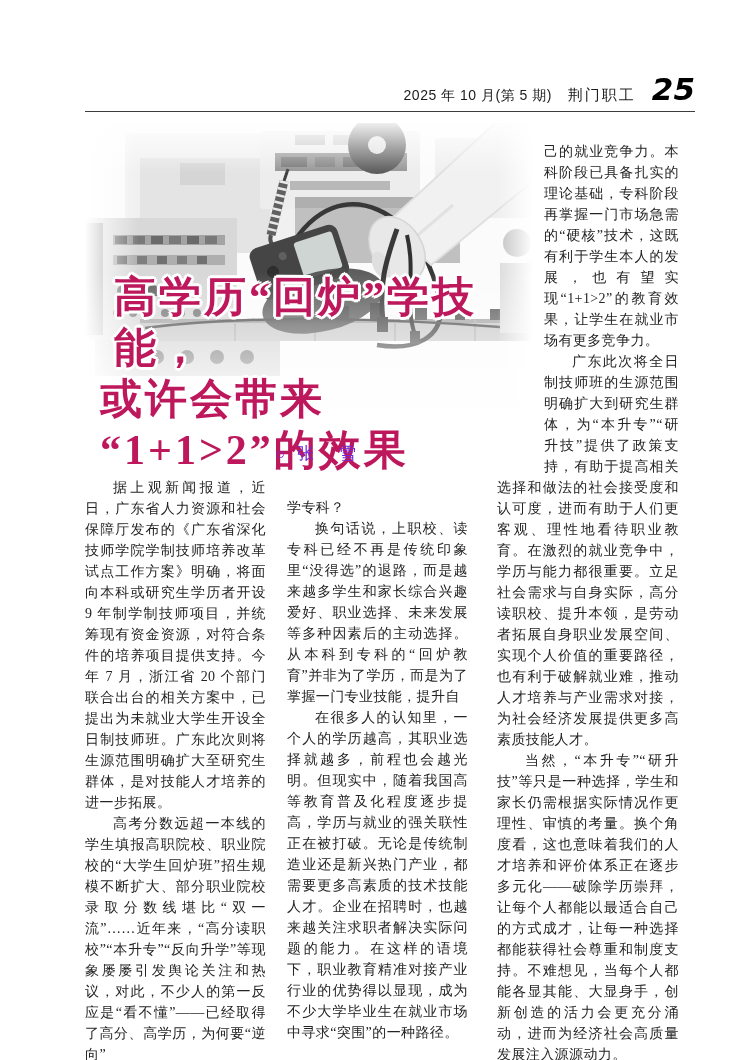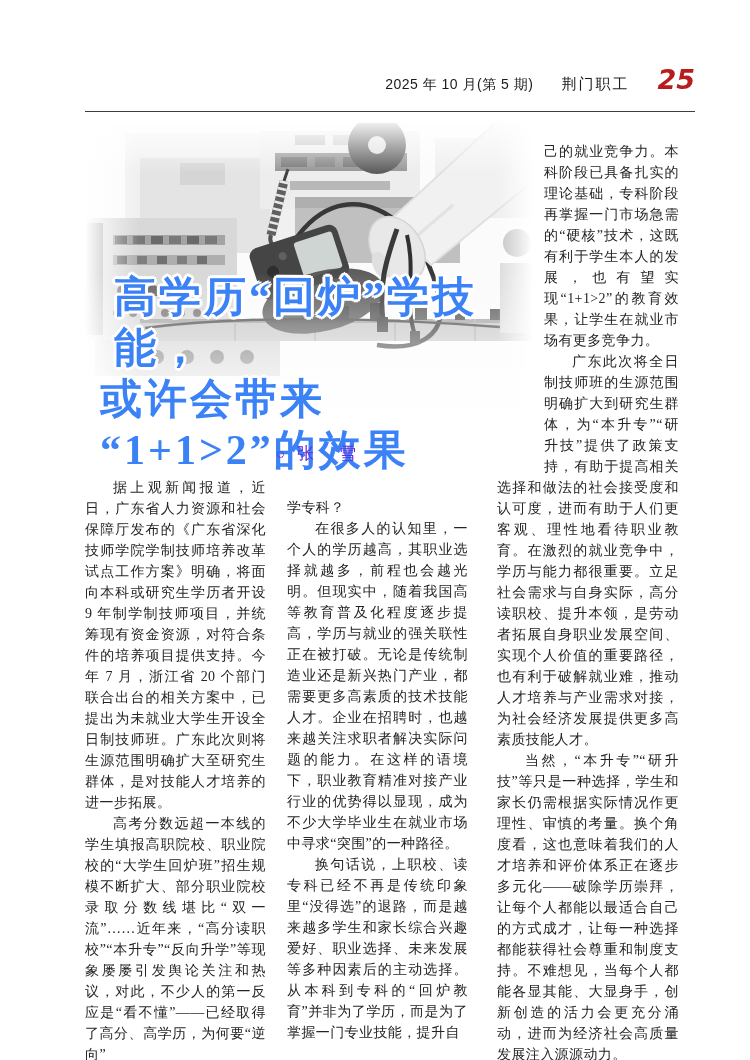--- a/index.html
+++ b/index.html
@@ -3,46 +3,46 @@
 <meta charset="utf-8">
 <style>
   html,body{margin:0;padding:0;background:#e9e9e9;}
   .page{
     position:relative;width:750px;height:1060px;margin:0 auto;
     background:#ffffff;overflow:hidden;
     font-family:"Liberation Serif",serif;color:#1f1f1f;
   }
   
   .header{
-    position:absolute;top:66px;right:55px;
-    display:flex;align-items:baseline;gap:28px;
+    position:absolute;top:74px;right:55px;
+    display:flex;align-items:baseline;gap:16px;
     font-family:"Liberation Sans",sans-serif;color:#1b1b1b;
   }
   .header .issue{font-size:14px;letter-spacing:.5px;}
   .header .magazine{font-size:15px;font-weight:normal;letter-spacing:2px;}
   .header .pagenum{
     font-family:"DejaVu Sans",sans-serif;font-style:italic;font-weight:600;
-    font-size:27px;line-height:1;color:#b91c1c;
+    font-size:31px;line-height:1;color:#000000;
   }
   .header-rule{position:absolute;left:85px;top:111px;width:610px;height:1px;background:#3c3c3c;}
   
   .photo{position:absolute;left:85px;top:123px;width:448px;height:312px;}
   .photo svg{display:block;width:100%;height:100%;opacity:.93;}
   .photo .vignette{
     position:absolute;inset:0;pointer-events:none;
     background:
       linear-gradient(to right,#fff 0%,rgba(255,255,255,0) 12%),
       linear-gradient(to left,#fff 0%,rgba(255,255,255,0) 8%),
       linear-gradient(to bottom,rgba(255,255,255,.9) 0%,rgba(255,255,255,0) 16%),
       linear-gradient(to top,#fff 3%,rgba(255,255,255,0) 52%);
   }
   
   .title{
     position:absolute;left:100px;top:272px;width:460px;
-    font-weight:bold;font-size:42px;line-height:51px;letter-spacing:3px;color:#3b82f6;
+    font-weight:bold;font-size:42px;line-height:51px;letter-spacing:3px;color:#be185d;
     text-shadow:
       0 0 2px #fff,-2px -2px 0 #fff,2px -2px 0 #fff,-2px 2px 0 #fff,2px 2px 0 #fff,
       -3px 0 0 #fff,3px 0 0 #fff,0 3px 0 #fff,0 -3px 0 #fff;
   }
   .title .l1{padding-left:14px;}
   
   .byline{
     position:absolute;left:276px;top:442px;
     font-size:17px;letter-spacing:4px;color:#6d28d9;
   }
@@ -195,22 +195,22 @@
     <span class="marker">○</span><span>张　雪</span>
   </div>
 
   <div class="col col1">
     <p class="indent">据上观新闻报道，近日，广东省人力资源和社会保障厅发布的《广东省深化技师学院学制技师培养改革试点工作方案》明确，将面向本科或研究生学历者开设 9 年制学制技师项目，并统筹现有资金资源，对符合条件的培养项目提供支持。今年 7 月，浙江省 20 个部门联合出台的相关方案中，已提出为未就业大学生开设全日制技师班。广东此次则将生源范围明确扩大至研究生群体，是对技能人才培养的进一步拓展。</p>
     <p class="indent">高考分数远超一本线的学生填报高职院校、职业院校的“大学生回炉班”招生规模不断扩大、部分职业院校录取分数线堪比“双一流”……近年来，“高分读职校”“本升专”“反向升学”等现象屡屡引发舆论关注和热议，对此，不少人的第一反应是“看不懂”——已经取得了高分、高学历，为何要“逆向”</p>
   </div>
 
   <div class="col col2">
     <p>学专科？</p>
+    <p class="indent">换句话说，上职校、读专科已经不再是传统印象里“没得选”的退路，而是越来越多学生和家长综合兴趣爱好、职业选择、未来发展等多种因素后的主动选择。从本科到专科的“回炉教育”并非为了学历，而是为了掌握一门专业技能，提升自</p>
     <p class="indent">在很多人的认知里，一个人的学历越高，其职业选择就越多，前程也会越光明。但现实中，随着我国高等教育普及化程度逐步提高，学历与就业的强关联性正在被打破。无论是传统制造业还是新兴热门产业，都需要更多高素质的技术技能人才。企业在招聘时，也越来越关注求职者解决实际问题的能力。在这样的语境下，职业教育精准对接产业行业的优势得以显现，成为不少大学毕业生在就业市场中寻求“突围”的一种路径。</p>
-    <p class="indent">换句话说，上职校、读专科已经不再是传统印象里“没得选”的退路，而是越来越多学生和家长综合兴趣爱好、职业选择、未来发展等多种因素后的主动选择。从本科到专科的“回炉教育”并非为了学历，而是为了掌握一门专业技能，提升自</p>
   </div>
 
   <div class="col col3">
     <div class="photo-spacer"></div>
     <p>己的就业竞争力。本科阶段已具备扎实的理论基础，专科阶段再掌握一门市场急需的“硬核”技术，这既有利于学生本人的发展，也有望实现“1+1&gt;2”的教育效果，让学生在就业市场有更多竞争力。</p>
     <p class="indent">广东此次将全日制技师班的生源范围明确扩大到研究生群体，为“本升专”“研升技”提供了政策支持，有助于提高相关选择和做法的社会接受度和认可度，进而有助于人们更客观、理性地看待职业教育。在激烈的就业竞争中，学历与能力都很重要。立足社会需求与自身实际，高分读职校、提升本领，是劳动者拓展自身职业发展空间、实现个人价值的重要路径，也有利于破解就业难，推动人才培养与产业需求对接，为社会经济发展提供更多高素质技能人才。</p>
     <p class="indent">当然，“本升专”“研升技”等只是一种选择，学生和家长仍需根据实际情况作更理性、审慎的考量。换个角度看，这也意味着我们的人才培养和评价体系正在逐步多元化——破除学历崇拜，让每个人都能以最适合自己的方式成才，让每一种选择都能获得社会尊重和制度支持。不难想见，当每个人都能各显其能、大显身手，创新创造的活力会更充分涌动，进而为经济社会高质量发展注入源源动力。</p>
   </div>
 
 </div>

